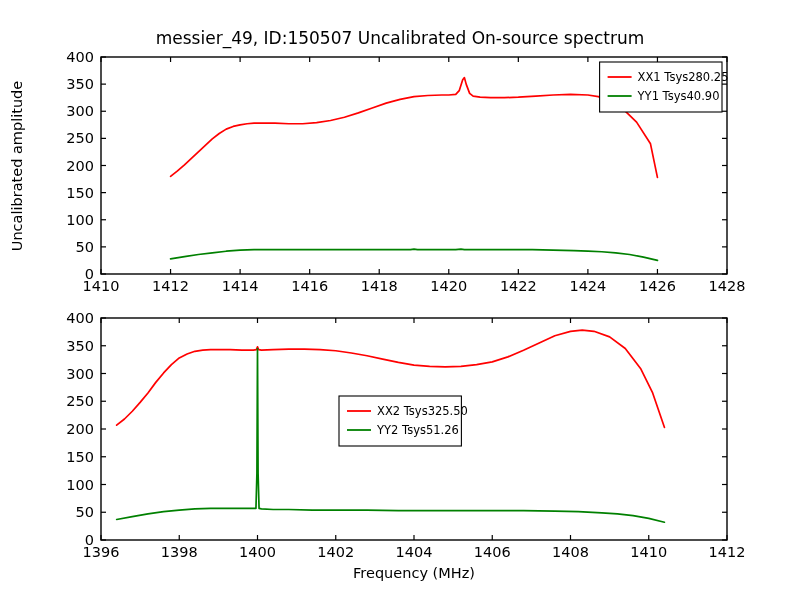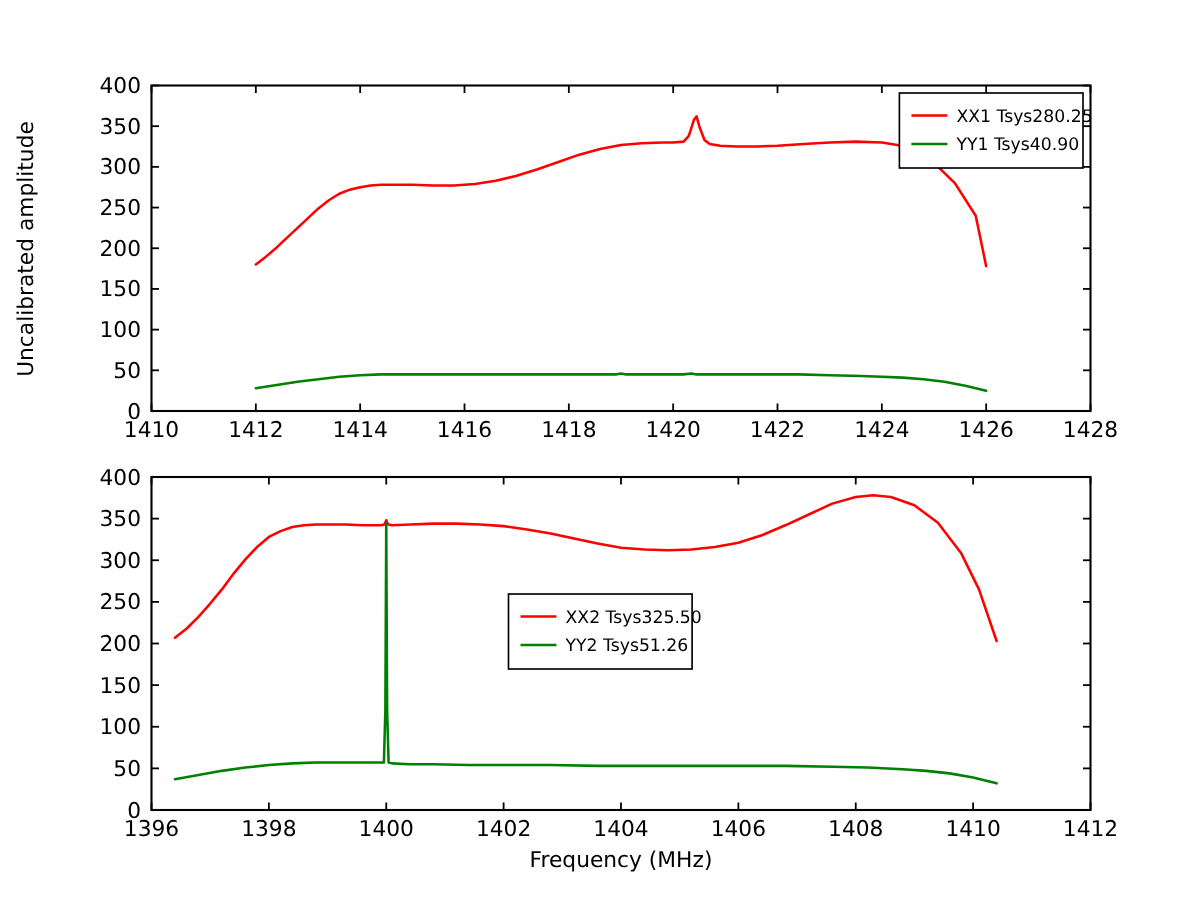--- a/index.html
+++ b/index.html
@@ -70,20 +70,21 @@
     stroke-width: 1.7;
     stroke-linejoin: round;
     stroke-linecap: round;
   }
 </style>
 </head>
 <body>
 
 <div id="figure">
 
+  <div class="figure-title">messier_49, ID:150507 Uncalibrated On-source spectrum</div>
 
   <svg class="axes-svg" id="plot-svg" viewBox="0 0 800 600">
 
     <g>
       <g id="top-ticks">
           <line x1="101" y1="274" x2="101" y2="269" class="tickmark"></line>
           <line x1="101" y1="57" x2="101" y2="62" class="tickmark"></line>
           <line x1="170.55555555555554" y1="274" x2="170.55555555555554" y2="269" class="tickmark"></line>
           <line x1="170.55555555555554" y1="57" x2="170.55555555555554" y2="62" class="tickmark"></line>
           <line x1="240.11111111111111" y1="274" x2="240.11111111111111" y2="269" class="tickmark"></line>

